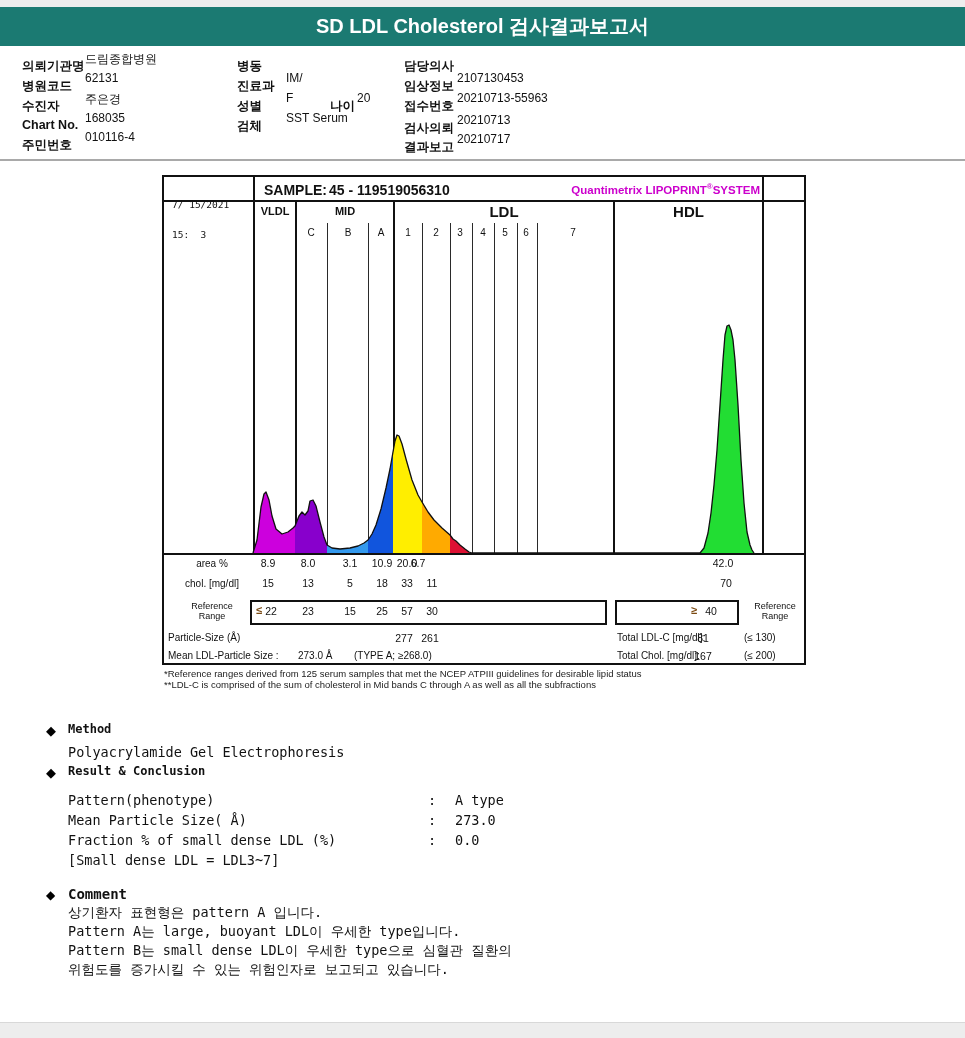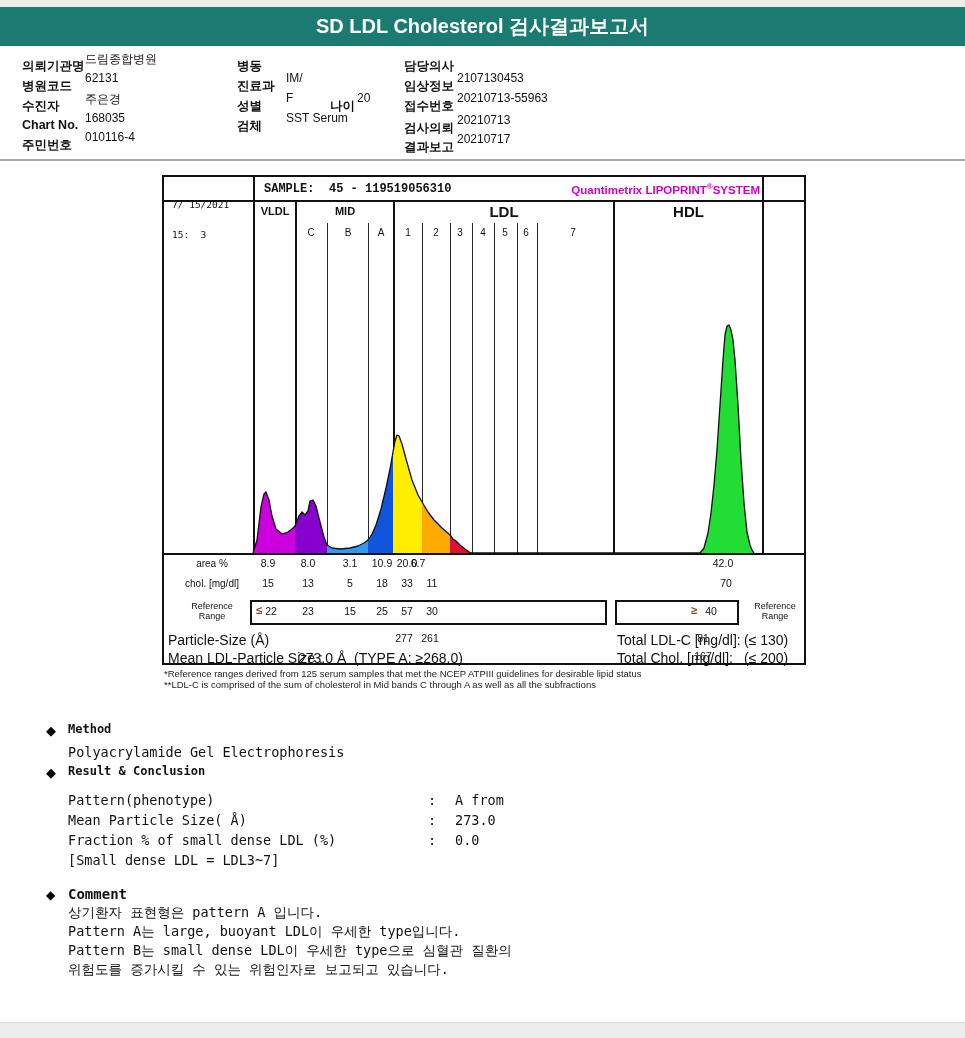--- a/index.html
+++ b/index.html
@@ -22,31 +22,31 @@
   .ival   { font-size:12px; white-space:nowrap; }
 
   
   .chart { left:162px; top:175px; width:644px; height:490px; border:2px solid #111; background:#fff; }
   .chart .abs { position:absolute; }
   .vl  { width:1px; background:#2a2a2a; }
   .vlb { width:2px; background:#111; }
   .hl  { height:2px; background:#111; }
   .mono { font-family:"DejaVu Sans Mono", monospace; }
   .datecell { font-size:9.5px; line-height:10px; white-space:pre; }
-  .sampletxt { font-size:12px; font-weight:bold; white-space:nowrap;font-family:Liberation Mono, monospace; }
+  .sampletxt { font-size:14px; font-weight:bold; white-space:nowrap; }
   .brand { font-size:11.5px; font-weight:bold; color:#cc00cc; text-align:right; white-space:nowrap; }
   .brand sup { font-size:8px; }
   .region { font-weight:bold; text-align:center; }
   .subband { font-size:10px; text-align:center; width:20px; }
   .cv { font-size:10.5px; text-align:center; width:40px; white-space:nowrap; }
   .rowlab { font-size:10px; text-align:center; }
   .reflab { font-size:9px; text-align:center; width:76px; line-height:10px; }
   .refbox { border:2px solid #111; background:#fff; }
   .sym { font-size:11px; font-weight:bold; color:#7b4a12; }
-  .smalltxt { font-size:14px; white-space:nowrap; }
+  .smalltxt { font-size:10px; white-space:nowrap; }
   .fnote { font-size:9.5px; color:#222; white-space:nowrap; }
 
   
   .diamond { font-size:13px; color:#000; }
   .h1m { font-family:"DejaVu Sans Mono", monospace; font-size:12px; font-weight:bold; white-space:nowrap; }
   .bodym { font-family:"DejaVu Sans Mono", monospace; font-size:13.5px; white-space:nowrap; }
 </style>
 </head>
 <body>
 
@@ -203,21 +203,21 @@
 <span class="abs fnote" style="left:164px;top:679px">**LDL-C is comprised of the sum of cholesterol in Mid bands C through A as well as all the subfractions</span>
 
 <span class="abs diamond" style="left:46px;top:723px">◆</span>
 <span class="abs h1m" style="left:68px;top:722px">Method</span>
 <span class="abs bodym" style="left:68px;top:744px">Polyacrylamide Gel Electrophoresis</span>
 
 <span class="abs diamond" style="left:46px;top:765px">◆</span>
 <span class="abs h1m" style="left:68px;top:764px">Result &amp; Conclusion</span>
 <span class="abs bodym" style="left:68px;top:792px">Pattern(phenotype)</span>
 <span class="abs bodym" style="left:428px;top:792px">:</span>
-<span class="abs bodym" style="left:455px;top:792px">A from</span>
+<span class="abs bodym" style="left:455px;top:792px">A type</span>
 <span class="abs bodym" style="left:68px;top:812px">Mean Particle Size( Å)</span>
 <span class="abs bodym" style="left:428px;top:812px">:</span>
 <span class="abs bodym" style="left:455px;top:812px">273.0</span>
 <span class="abs bodym" style="left:68px;top:832px">Fraction % of small dense LDL (%)</span>
 <span class="abs bodym" style="left:428px;top:832px">:</span>
 <span class="abs bodym" style="left:455px;top:832px">0.0</span>
 <span class="abs bodym" style="left:68px;top:852px">[Small dense LDL = LDL3~7]</span>
 
 <span class="abs diamond" style="left:46px;top:888px;font-size:12px">◆</span>
 <span class="abs h1m" style="left:68px;top:886px;font-size:14px">Comment</span>

